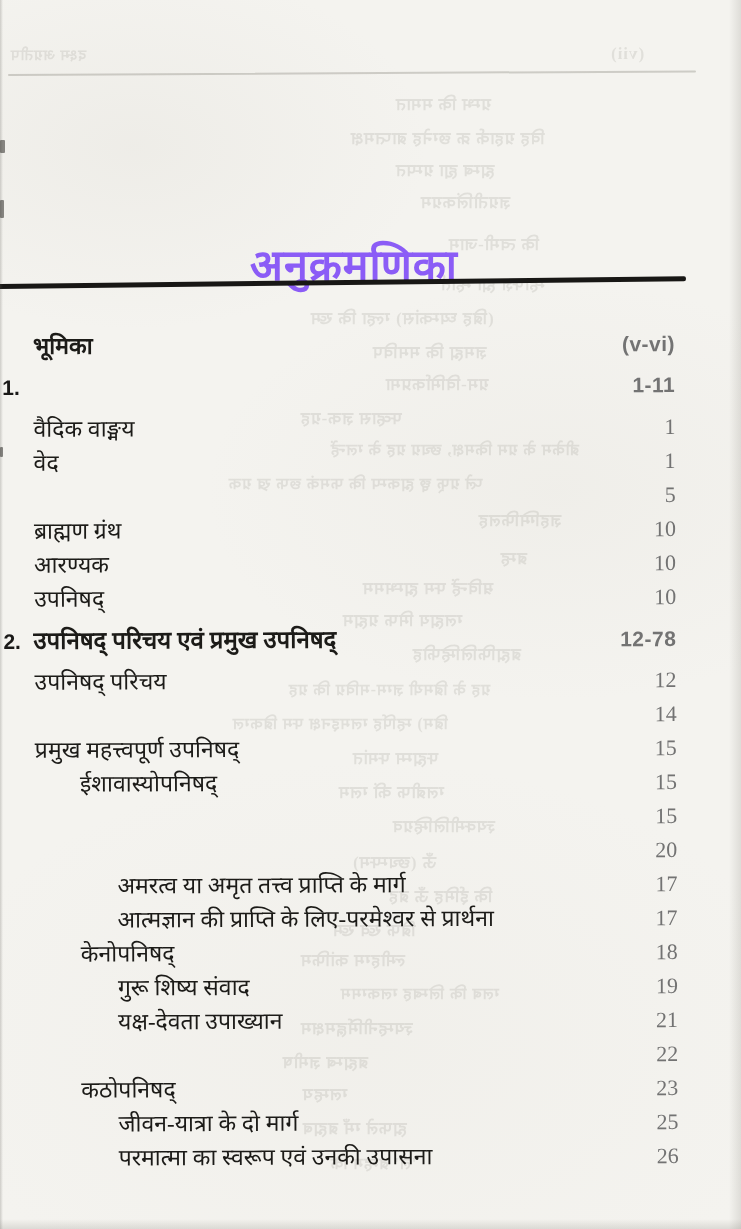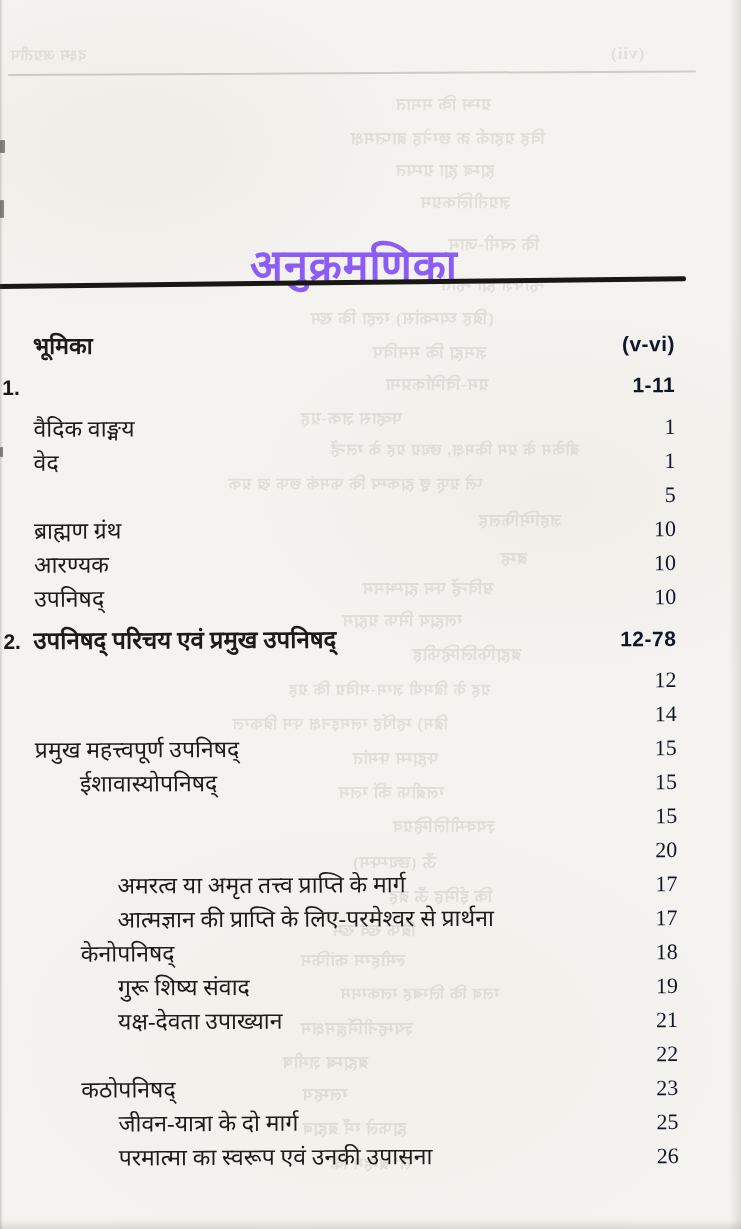--- a/index.html
+++ b/index.html
@@ -57,21 +57,21 @@
   
   .toc{
     position:absolute;top:330px;left:2px;width:673px;
     transform:rotate(-0.25deg);transform-origin:left top;
     color:#1c1b18;
   }
   .row{display:flex;align-items:baseline;height:34px;font-size:23px;line-height:34px;white-space:nowrap;}
   .row .num{flex:0 0 30px;font-weight:700;font-size:21px;
     font-family:"Liberation Sans","DejaVu Sans",sans-serif;color:#1a1918;}
   .row .label{overflow:visible;}
-  .row .pages{margin-left:auto;font-size:22px;color:#0f172a;
+  .row .pages{margin-left:auto;font-size:22px;color:#737373;
     font-family:"Liberation Serif","DejaVu Serif",serif;text-align:center;}
   .row.l1{padding-left:31px;}
   .row.l2{padding-left:76px;}
   .row.l3{padding-left:113px;}
   .row.bold .label{font-weight:700;}
   .row.bold .pages{
     font-family:"Liberation Sans","DejaVu Sans",sans-serif;
     font-weight:700;font-size:21px;letter-spacing:0.5px;
   }
   .row.chapter{margin-top:7px;margin-bottom:8px;font-size:24px;}
@@ -154,20 +154,21 @@
     <div class="row l1">
       <span class="label">उपनिषद्</span>
       <span class="pages">10</span>
     </div>
     <div class="row l0 bold chapter">
       <span class="num">2.</span>
       <span class="label">उपनिषद् परिचय एवं प्रमुख उपनिषद्</span>
       <span class="pages">12-78</span>
     </div>
     <div class="row l1">
+      <span class="label">उपनिषद् परिचय</span>
       <span class="pages">12</span>
     </div>
     <div class="row l1">
       <span class="pages">14</span>
     </div>
     <div class="row l1">
       <span class="label">प्रमुख महत्त्वपूर्ण उपनिषद्</span>
       <span class="pages">15</span>
     </div>
     <div class="row l2">

